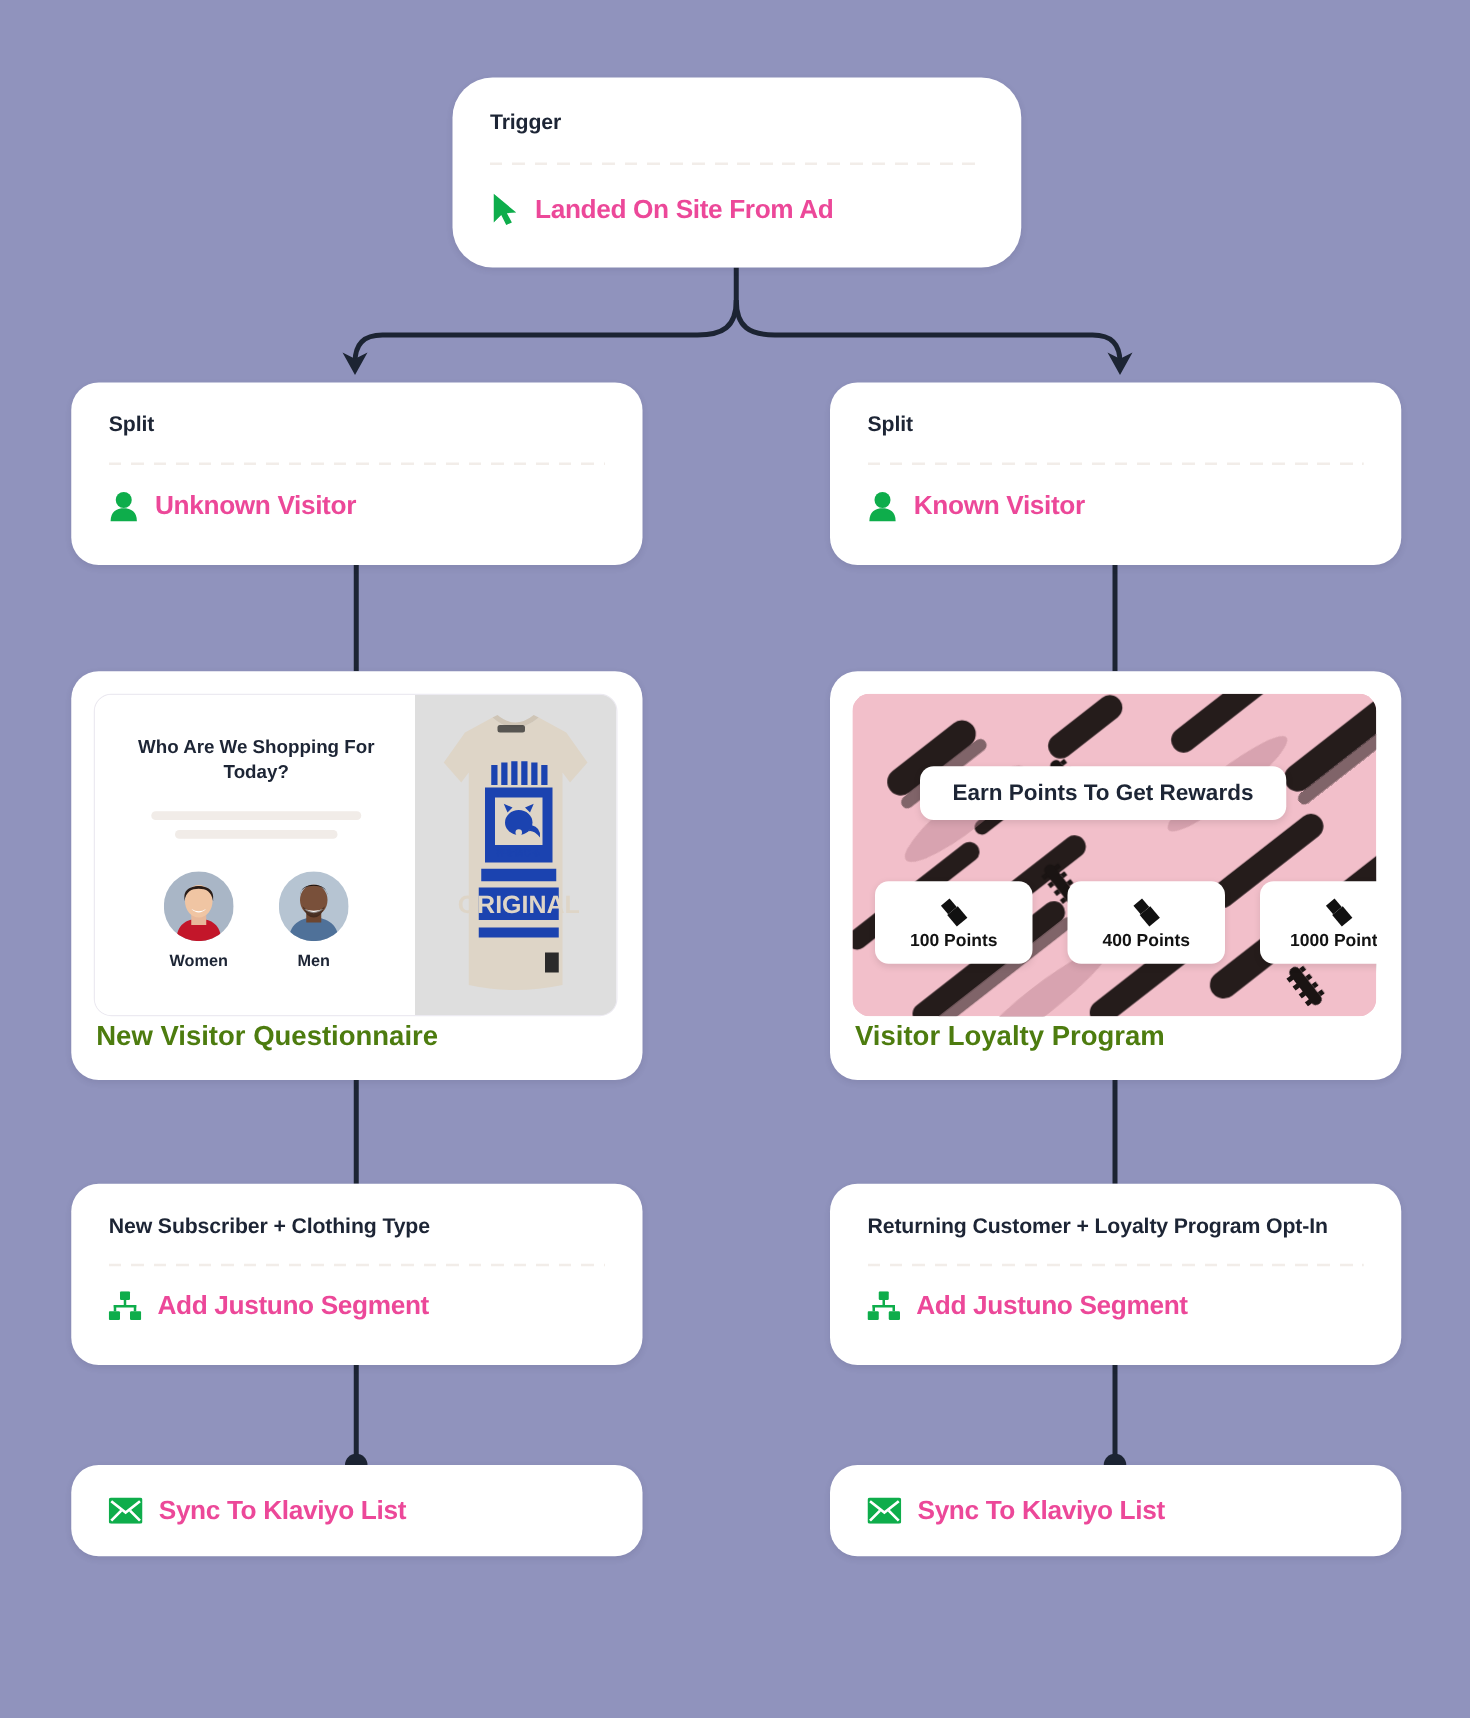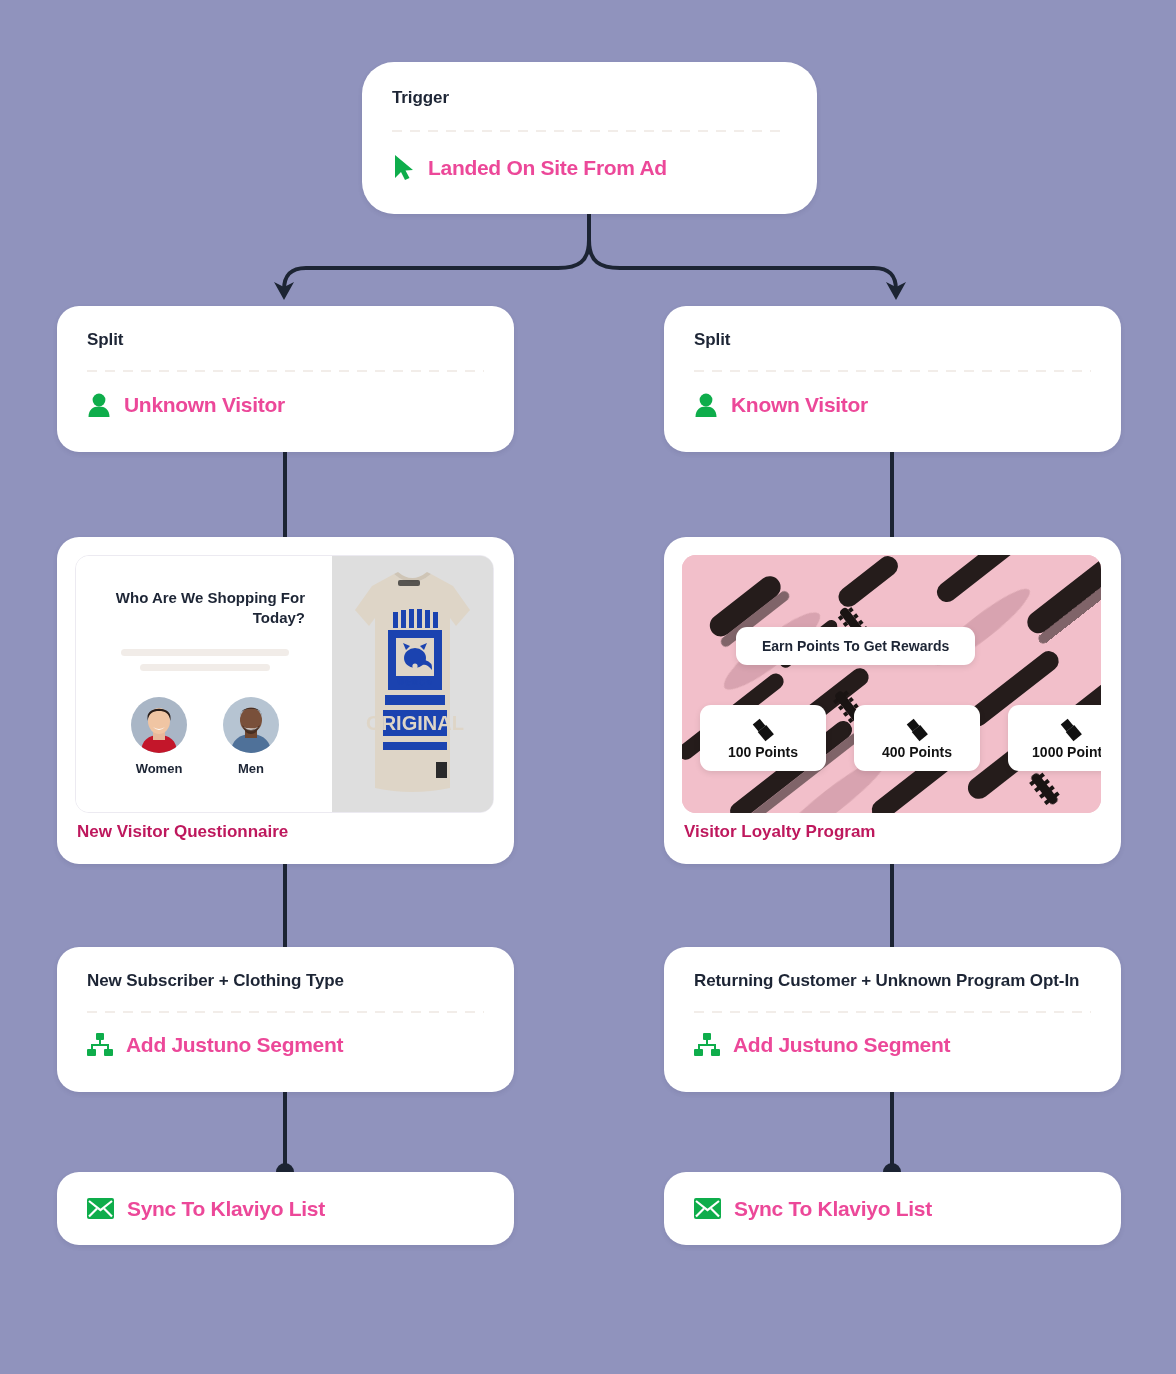--- a/index.html
+++ b/index.html
@@ -44,52 +44,52 @@
   
   .creative-inner {
     position: absolute; left: 18px; top: 18px;
     width: 419px; height: 258px;
     border-radius: 14px; overflow: hidden;
     border: 1px solid #eceaf1;
     background: #fff;
   }
   .creative-caption {
     position: absolute; left: 20px; bottom: 22px;
-    font-size: 17px; font-weight: bold; color: #be185d;
+    font-size: 22px; font-weight: bold; color: #4d7c0f;
   }
 
   
   .q-left {
     position: absolute; left: 0; top: 0; width: 258px; height: 100%;
     background: #fff;
     display: flex; flex-direction: column; align-items: center;
     padding-top: 32px;
   }
   .q-head {
     font-size: 15px; font-weight: bold; color: #1d2535;
-    text-align: right; line-height: 1.35; width: 200px;
+    text-align: center; line-height: 1.35; width: 200px;
   }
   .q-bar1 { width: 168px; height: 7px; border-radius: 4px; background: #f1ece8; margin-top: 20px; }
   .q-bar2 { width: 130px; height: 7px; border-radius: 4px; background: #f1ece8; margin-top: 8px; }
   .q-opts { display: flex; gap: 30px; margin-top: 26px; }
   .q-opt { width: 62px; text-align: center; }
   .q-av { width: 56px; height: 56px; border-radius: 50%; overflow: hidden; margin: 0 auto; }
   .q-cap { font-size: 13px; font-weight: bold; color: #1d2535; margin-top: 8px; }
   .q-right {
     position: absolute; right: 0; top: 0; width: 161px; height: 100%;
     background: #dedede;
   }
 
   
   .loy-bg { position: absolute; inset: 0; background: #f0bcc8; }
   .loy-banner {
-    position: absolute; left: 54px; top: 72px;
+    position: absolute; left: 54px; top: 58px;
     background: #fff; border-radius: 11px;
     padding: 11px 26px;
-    font-size: 14px; font-weight: bold; color: #1d2535;
+    font-size: 18px; font-weight: bold; color: #1d2535;
     box-shadow: 0 2px 6px rgba(0,0,0,.10);
     white-space: nowrap;
   }
   .loy-cards {
     position: absolute; left: 18px; top: 150px;
     display: flex; gap: 28px;
   }
   .loy-card {
     width: 126px; height: 66px; background: #fff; border-radius: 11px;
     display: flex; flex-direction: column; align-items: center; justify-content: center;
@@ -403,21 +403,21 @@
           <rect x="4" y="11" width="2" height="5" fill="#0ead4b"></rect>
           <rect x="20" y="11" width="2" height="5" fill="#0ead4b"></rect>
         </svg>
         <span class="row-label">Add Justuno Segment</span>
       </div>
     </div>
   </div>
 
   <div class="card" style="left:664px; top:947px; width:457px; height:145px;">
     <div class="pad" style="padding-top:24px;">
-      <div class="card-title">Returning Customer + Unknown Program Opt-In</div>
+      <div class="card-title">Returning Customer + Loyalty Program Opt-In</div>
     </div>
     <div class="divider" style="margin:20px 30px 0 30px;"></div>
     <div class="pad-b" style="padding-top:20px;">
       <div class="row">
         <svg class="ico" width="26" height="24" viewBox="0 0 26 24">
           <rect x="9" y="0" width="8" height="7" rx="1" fill="#0ead4b"></rect>
           <rect x="0" y="16" width="9" height="7" rx="1" fill="#0ead4b"></rect>
           <rect x="17" y="16" width="9" height="7" rx="1" fill="#0ead4b"></rect>
           <rect x="12" y="7" width="2" height="5" fill="#0ead4b"></rect>
           <rect x="4" y="11" width="18" height="2" fill="#0ead4b"></rect>

